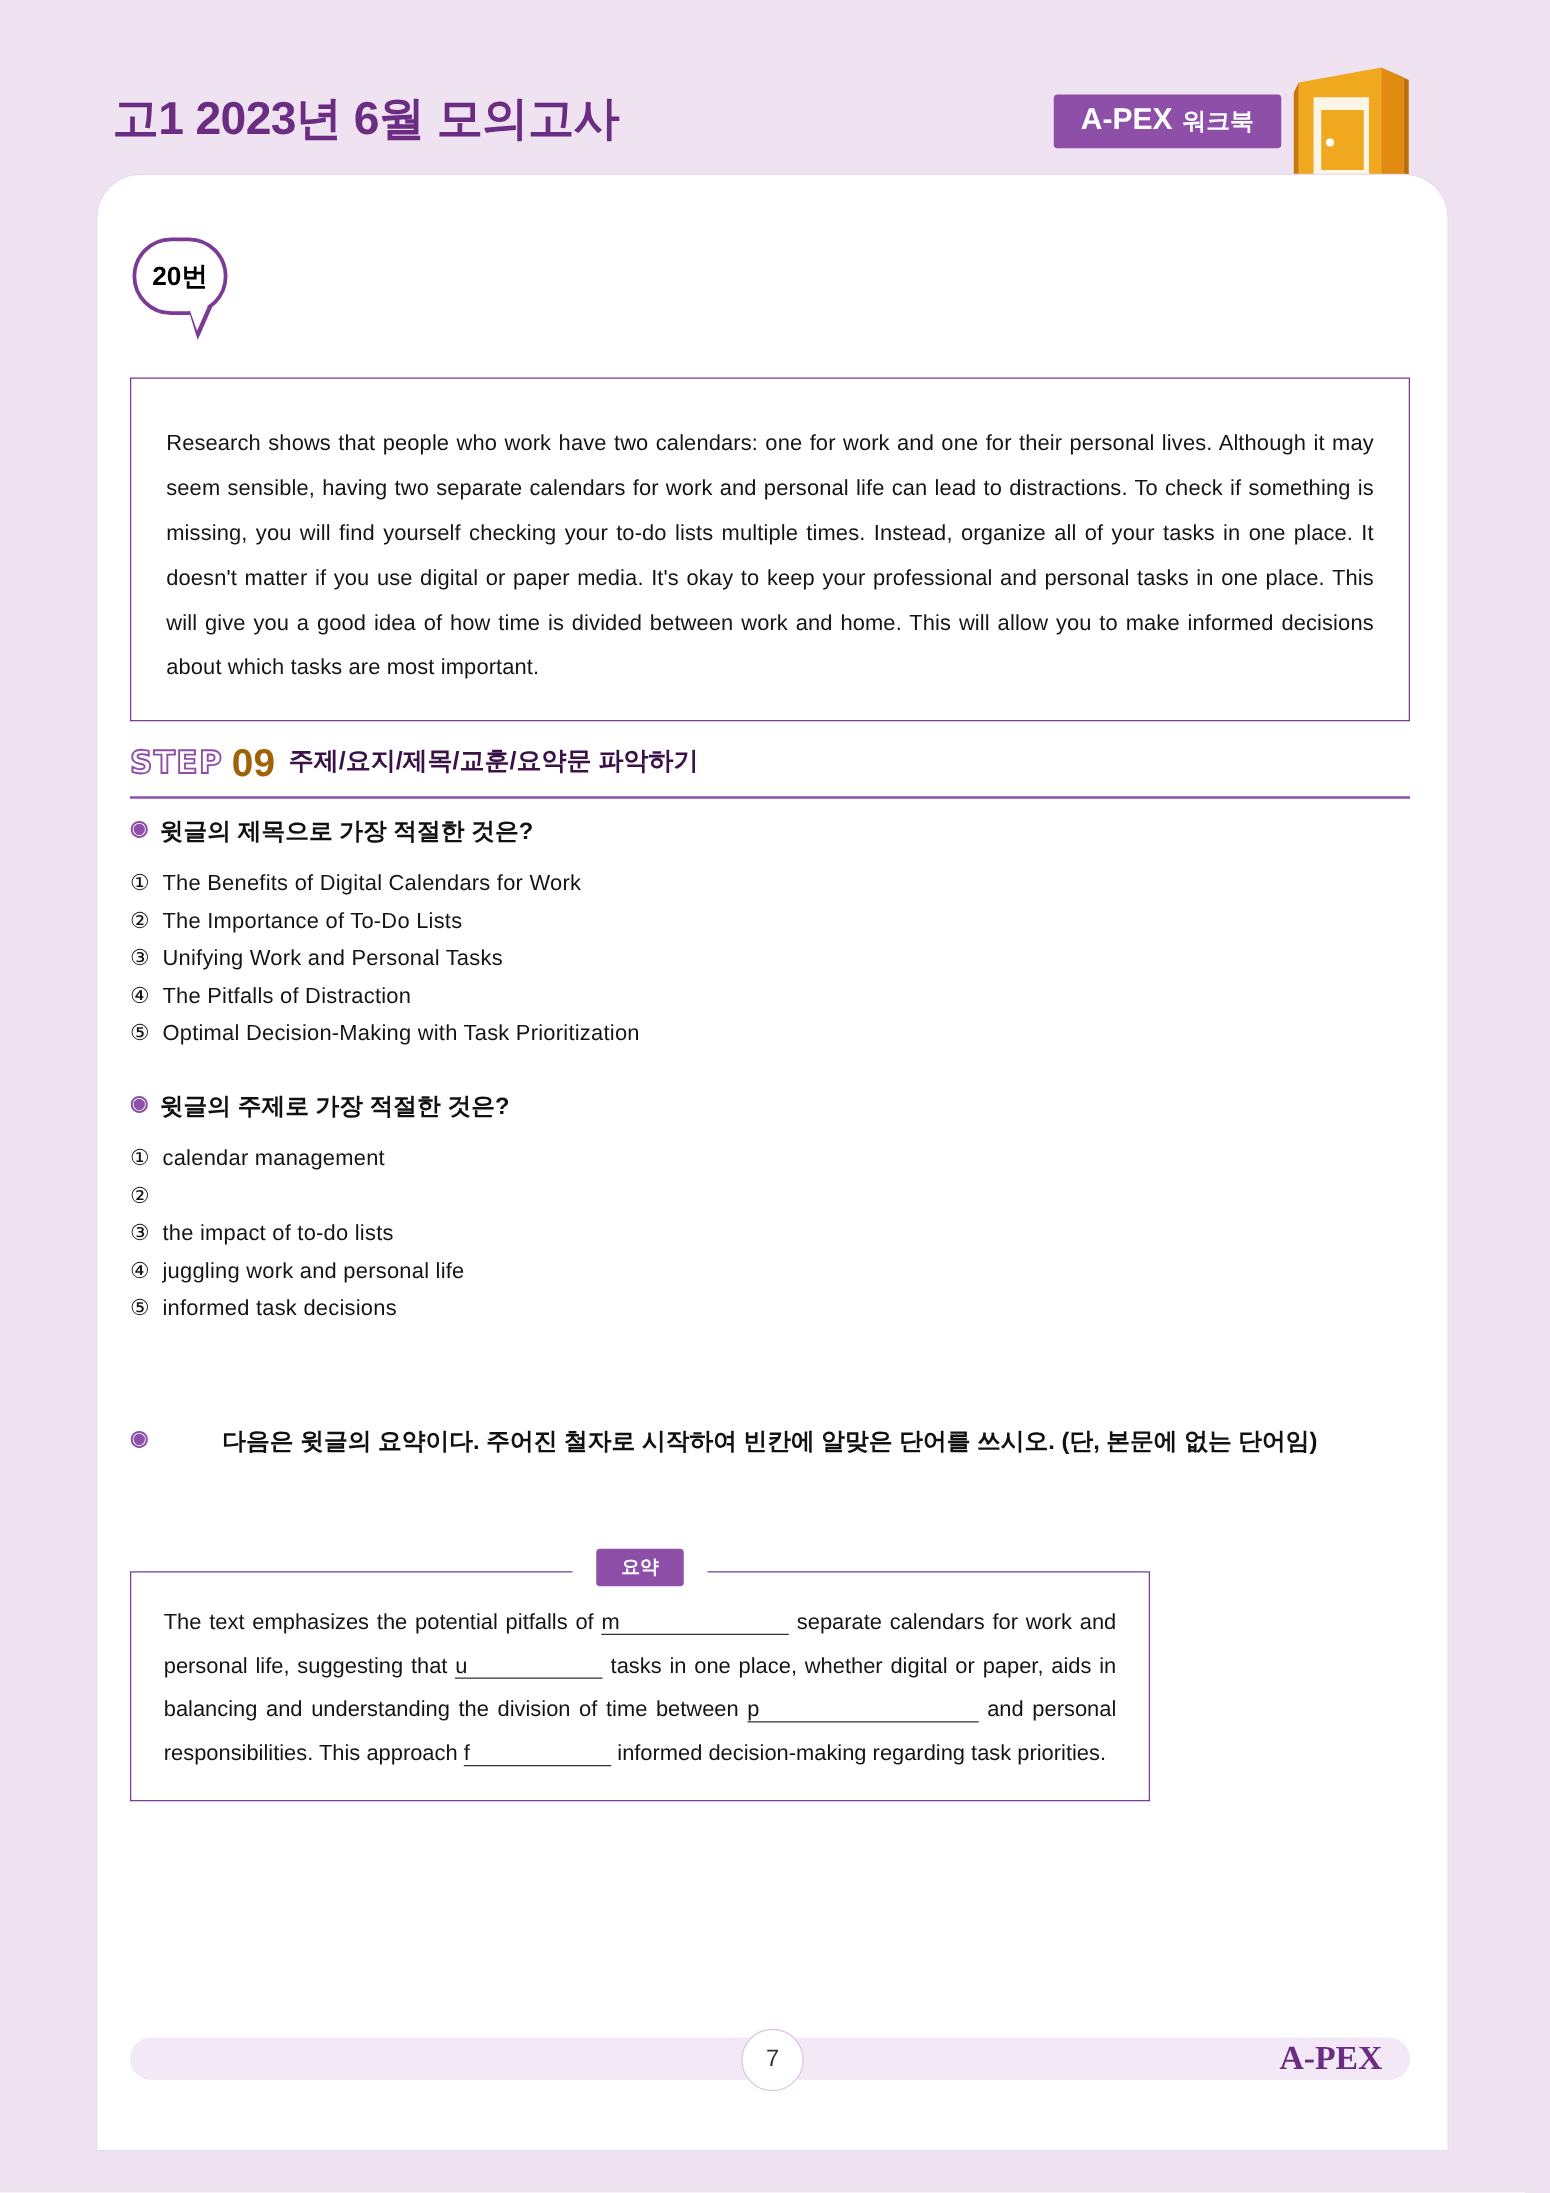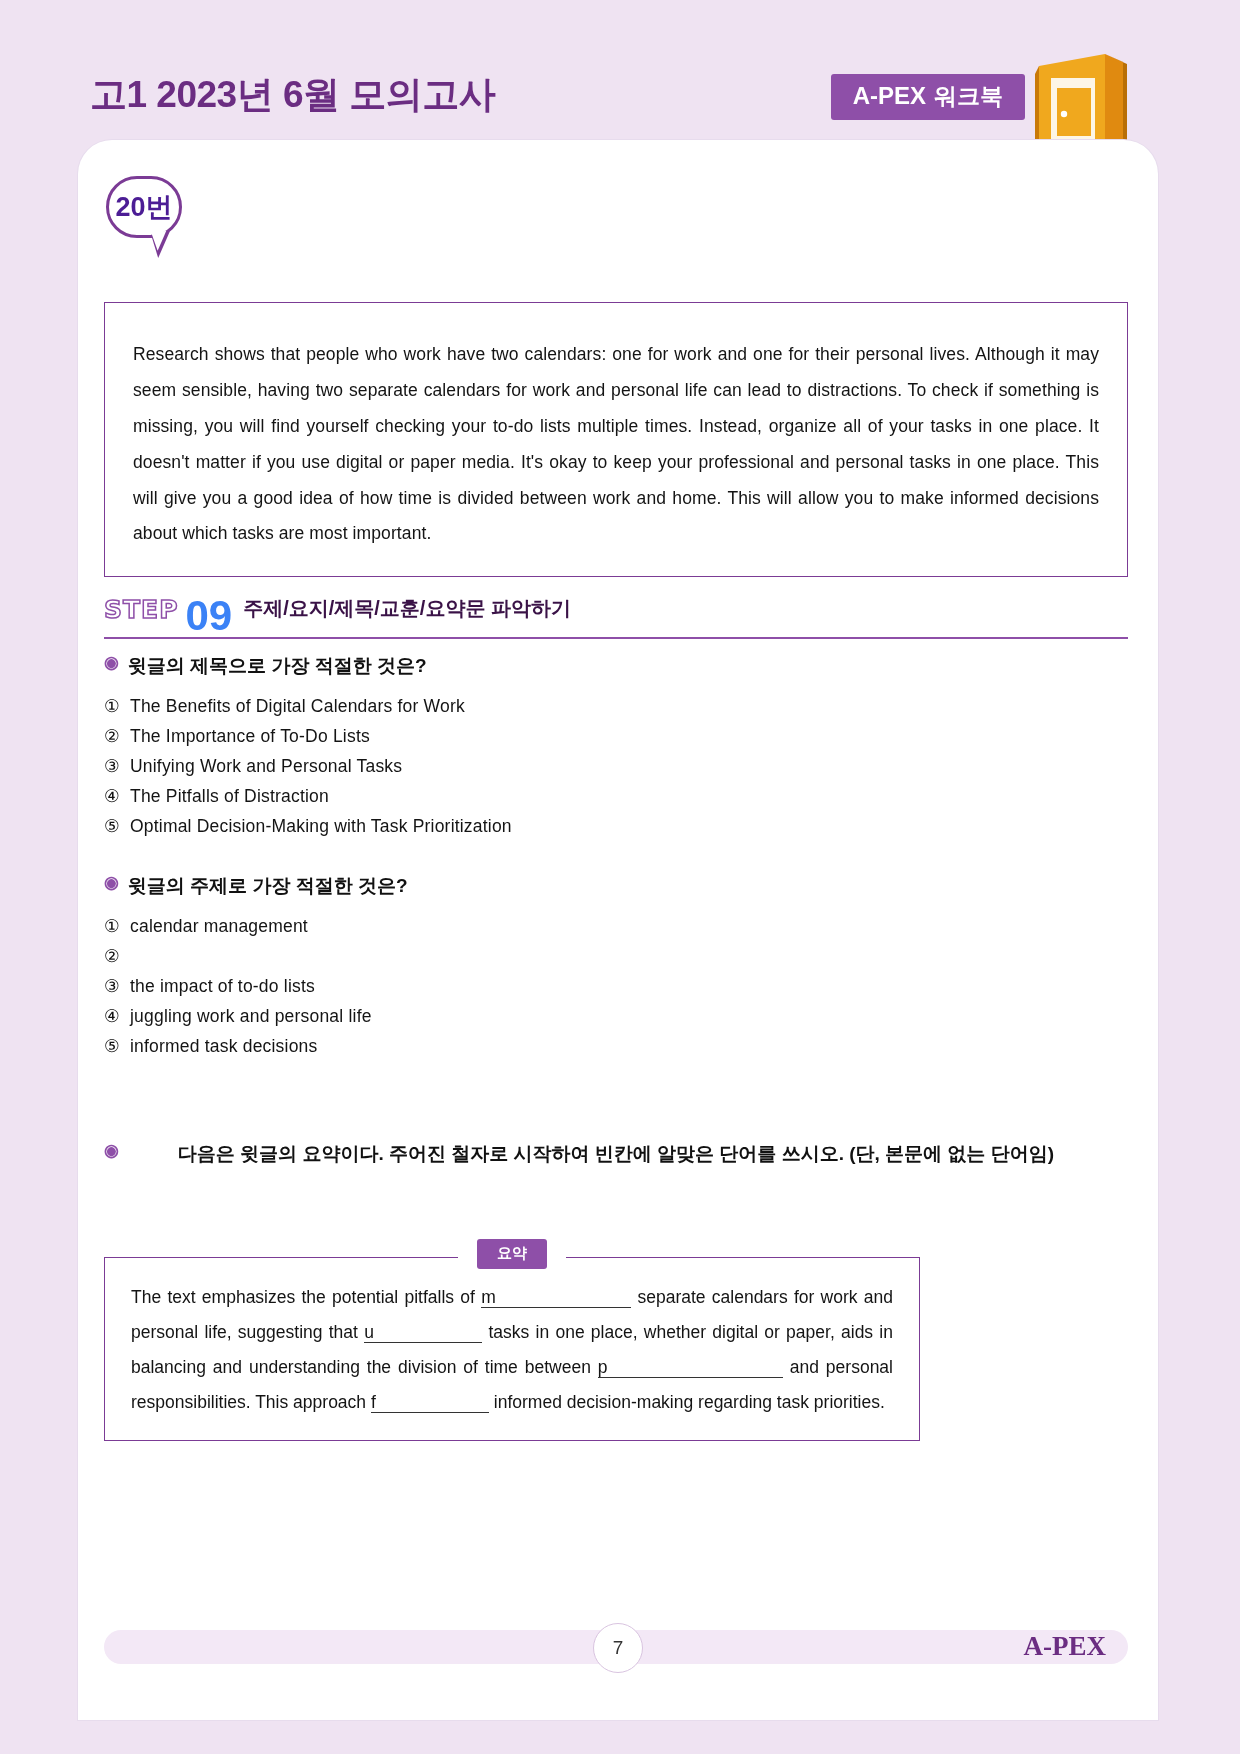--- a/index.html
+++ b/index.html
@@ -39,21 +39,21 @@
     transform: translateY(-50%);
     font-size: 24px;
     font-weight: bold;
     color: #ffffff;
     background: #8e4fa8;
     padding: 7px 22px 8px 22px;
     border-radius: 3px;
     letter-spacing: 0px;
   }
   .header-badge .small {
-    font-size: 23px;
+    font-size: 19px;
   }
   
   .book-icon {
     position: absolute;
     right: 105px;
     top: 48px;
     width: 108px;
     height: 115px;
   }
 
@@ -66,31 +66,31 @@
     height: 1580px;
     background: #ffffff;
     border-radius: 34px 34px 0 0;
     box-shadow: 0 0 0 1px #e7dced;
   }
 
   
   .num-bubble {
     position: absolute;
     left: 28px;
-    top: 36px;
+    top: 50px;
     width: 76px;
     height: 62px;
     border: 3px solid #7b3b95;
     border-radius: 36px;
     display: flex;
     align-items: center;
     justify-content: center;
-    font-size: 27px;
-    font-weight: bold;
-    color: #4c1d95;
+    font-size: 21px;
+    font-weight: bold;
+    color: #000000;
   }
   .num-bubble::after {
     content: "";
     position: absolute;
     left: 44px;
     bottom: -22px;
     width: 0; height: 0;
     border-left: 3px solid transparent;
     border-right: 16px solid transparent;
     border-top: 24px solid #7b3b95;
@@ -139,23 +139,23 @@
   }
   .step-word {
     font-size: 25px;
     font-weight: bold;
     color: #ffffff;
     -webkit-text-stroke: 1.5px #8e4fa8;
     letter-spacing: 1px;
     font-family: "DejaVu Sans", sans-serif;
   }
   .step-num {
-    font-size: 42px;
-    font-weight: bold;
-    color: #3b82f6;
+    font-size: 31px;
+    font-weight: bold;
+    color: #a16207;
     margin-left: 7px;
     margin-right: 11px;
     line-height: 1;
   }
   .step-label {
     font-size: 20px;
     font-weight: bold;
     color: #3a1247;
     padding-bottom: 2px;
   }

